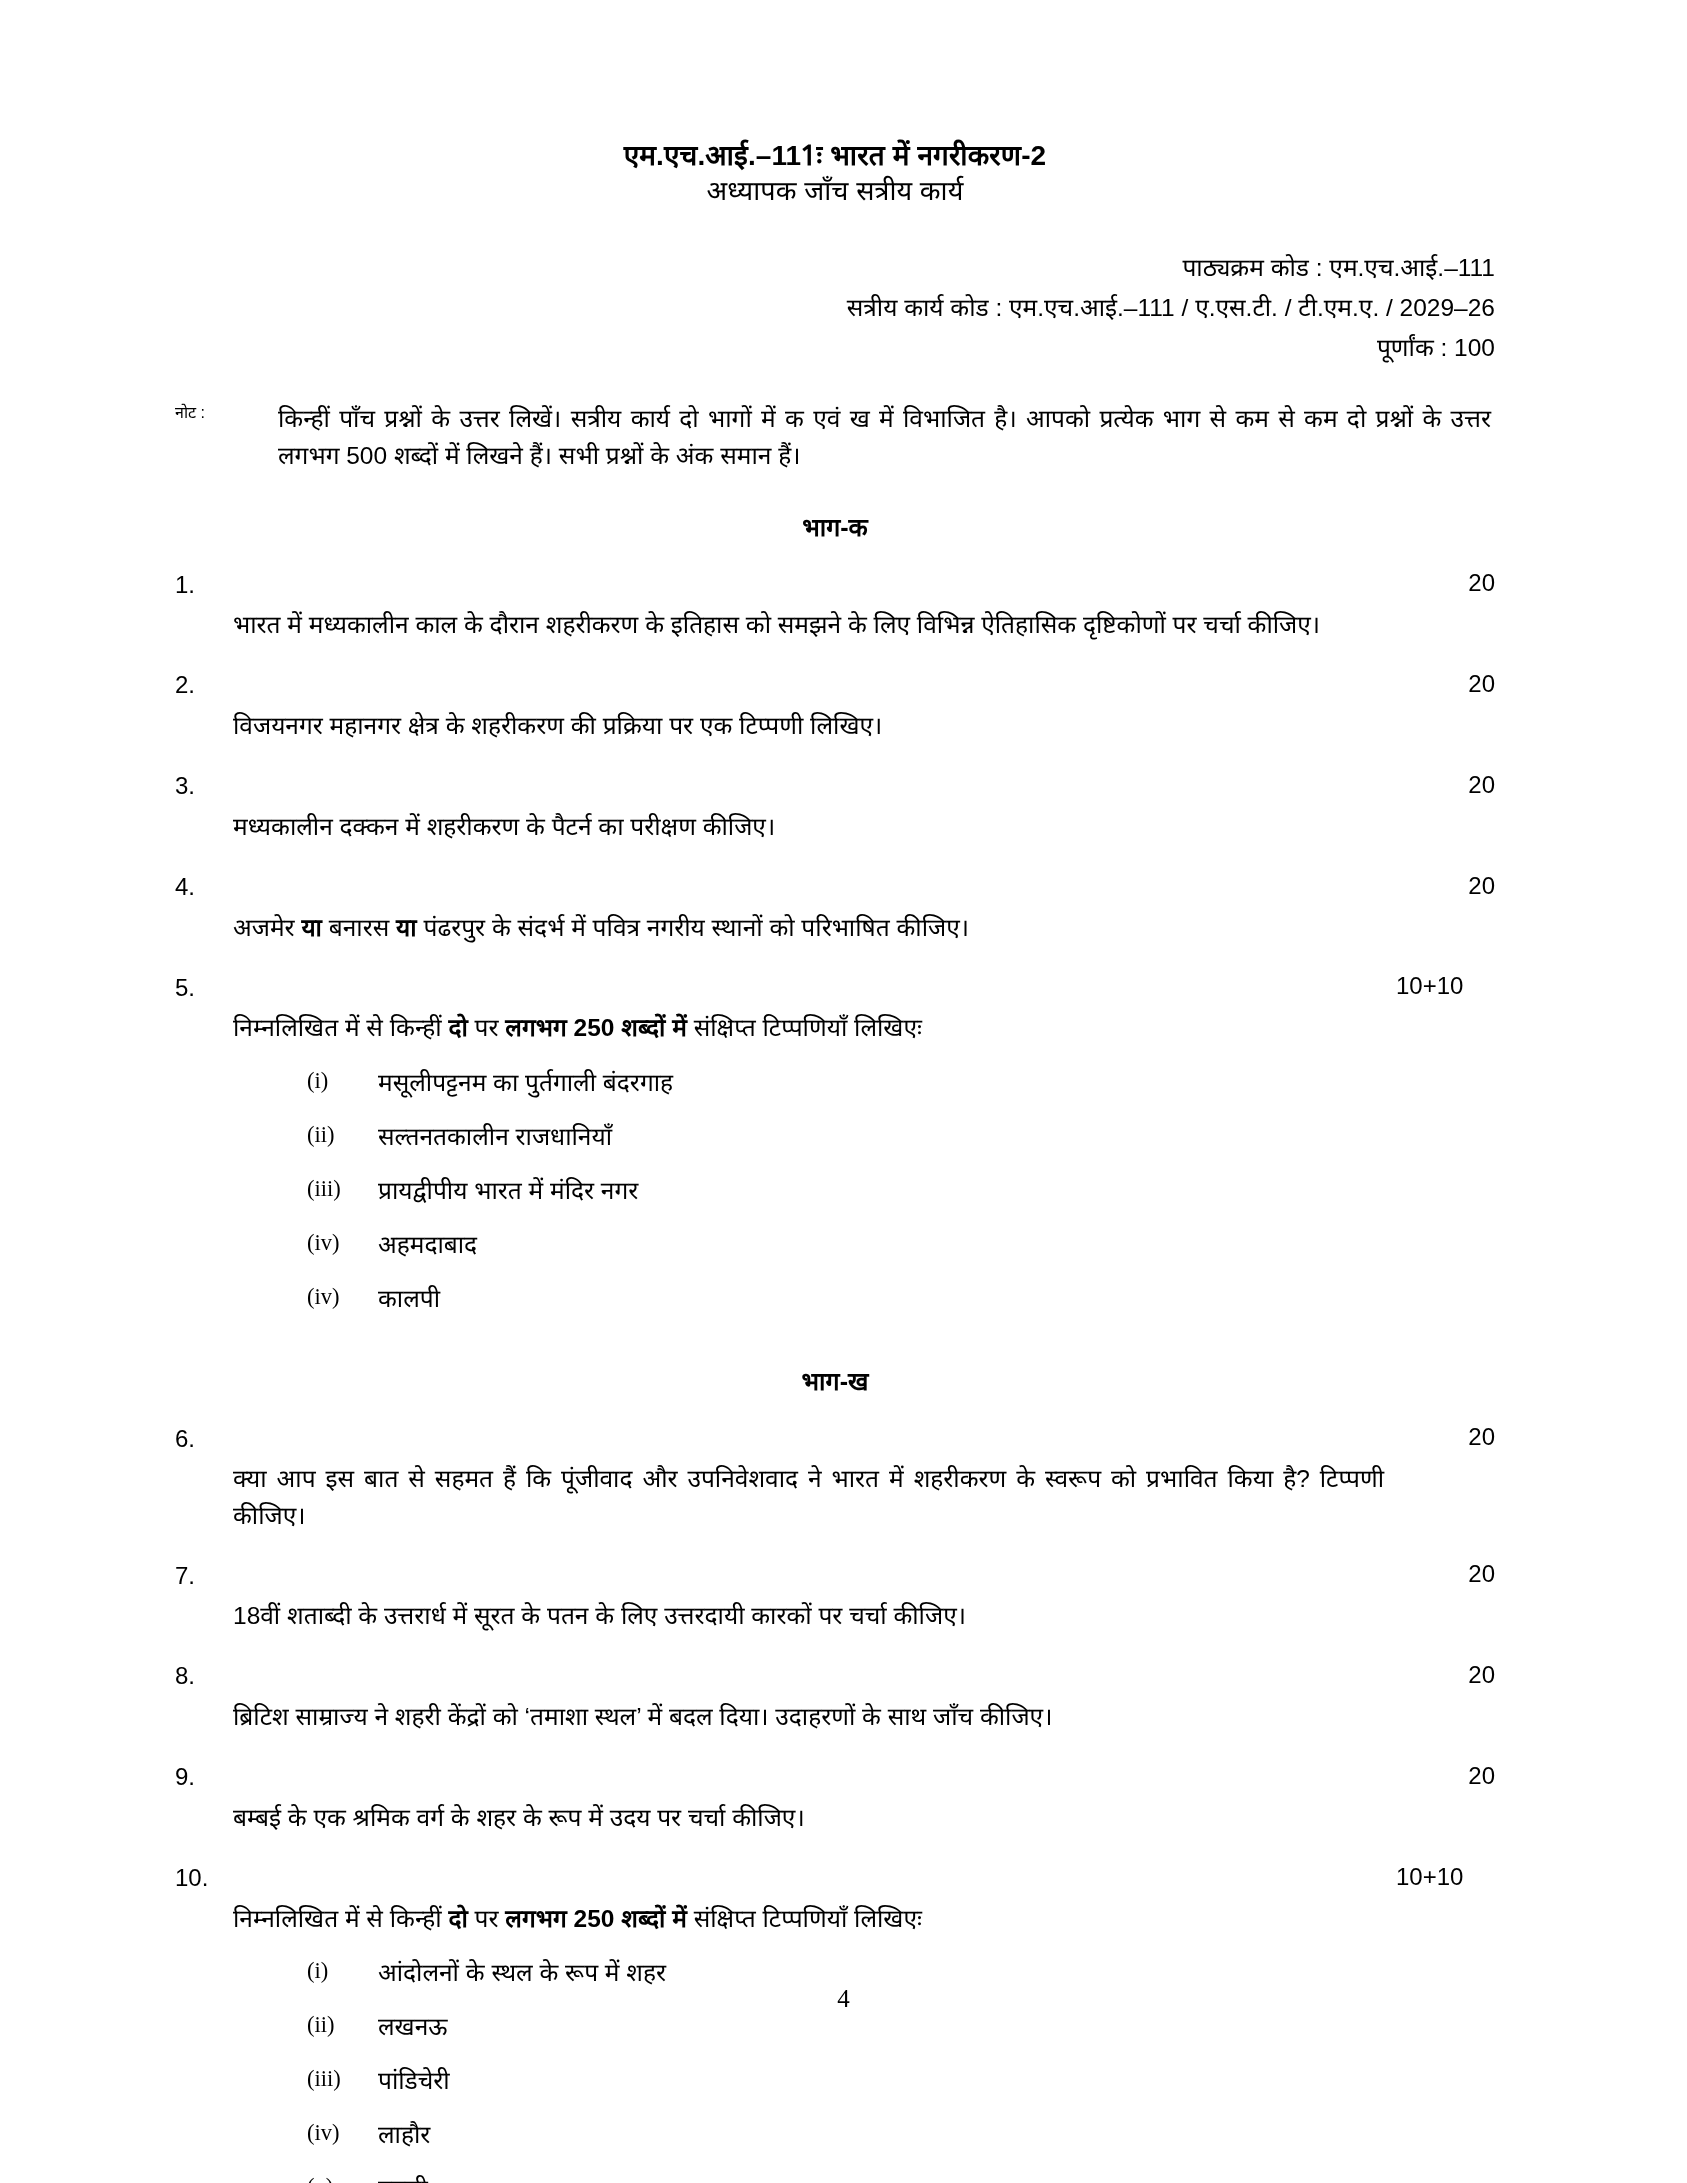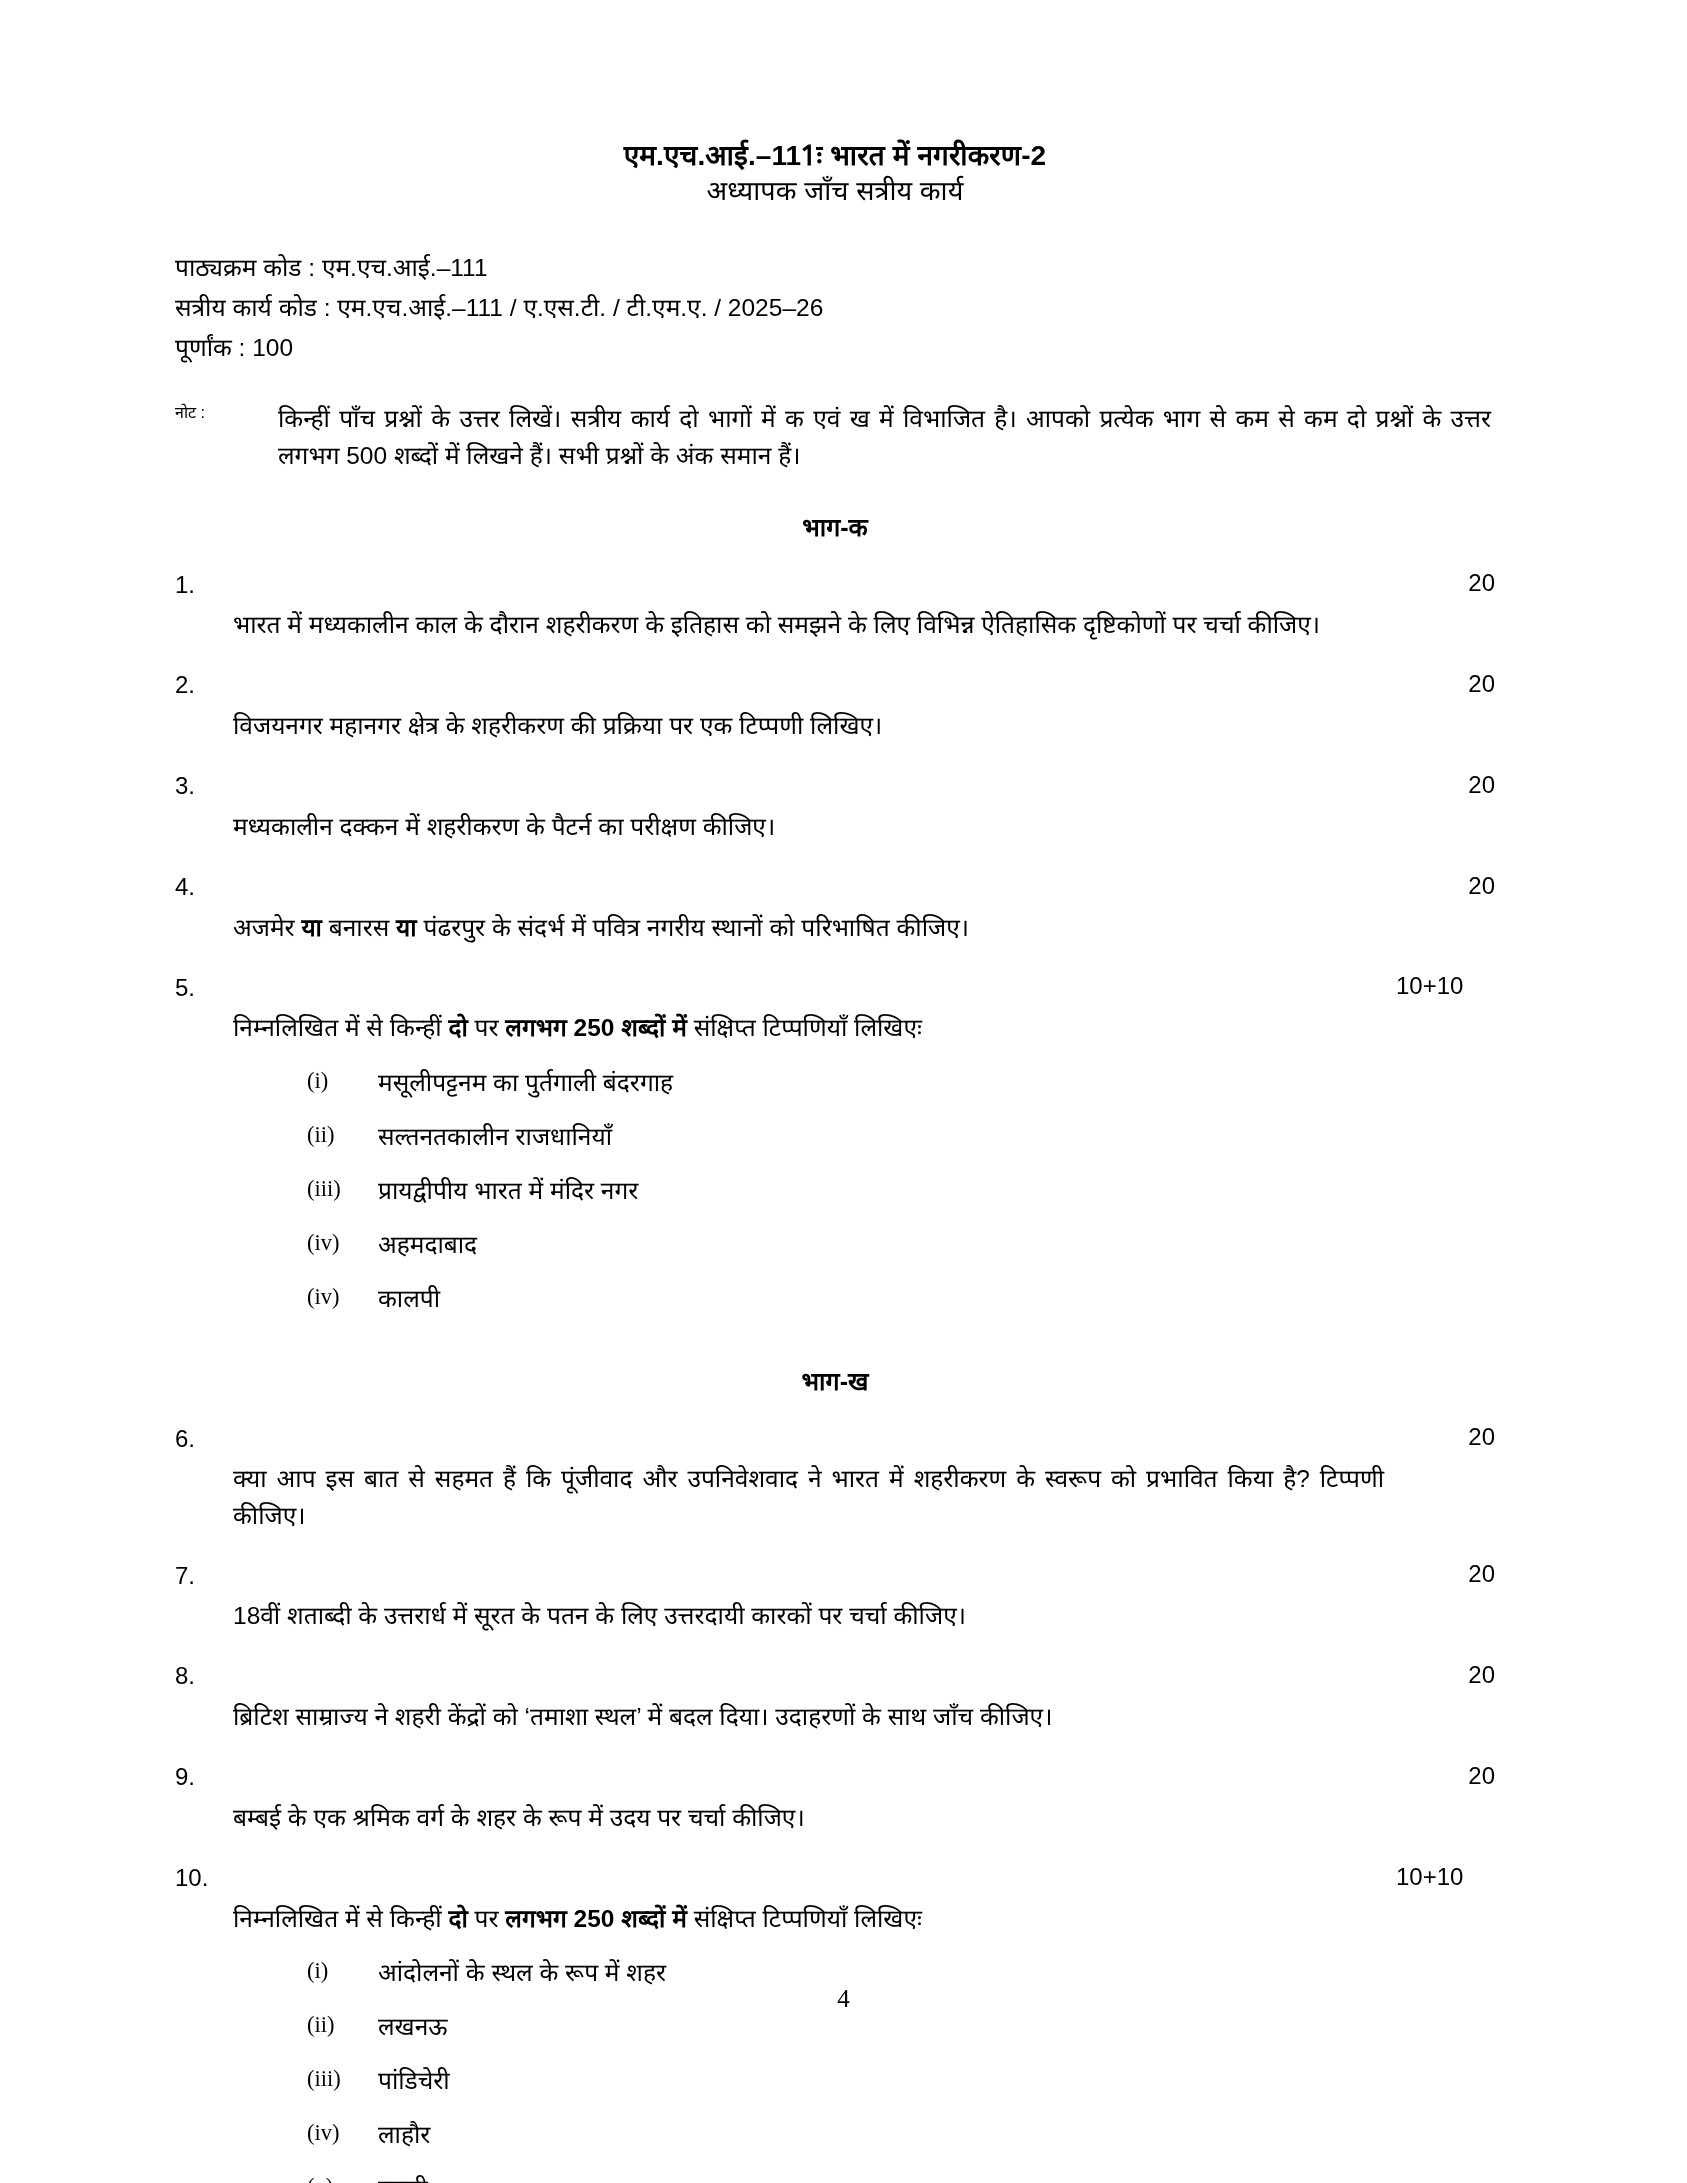--- a/index.html
+++ b/index.html
@@ -40,21 +40,21 @@
     letter-spacing: 0.1px;
   }
   .title-line.sub {
     font-weight: 400;
     font-size: 27px;
   }
 
   
   .meta-block {
     margin-top: 40px;
-    text-align: left;
+    text-align: right;
   }
   .meta-line {
     font-size: 24.5px;
     line-height: 1.62;
     white-space: nowrap;
   }
 
   
   .note {
     display: flex;
@@ -166,21 +166,21 @@
 <div class="page">
   <div class="content">
 
     <div class="title-block">
       <div class="title-line">एम.एच.आई.–111ः भारत में नगरीकरण-2</div>
       <div class="title-line sub">अध्यापक जाँच सत्रीय कार्य</div>
     </div>
 
     <div class="meta-block">
       <div class="meta-line">पाठ्यक्रम कोड : एम.एच.आई.–111</div>
-      <div class="meta-line">सत्रीय कार्य कोड : एम.एच.आई.–111 / ए.एस.टी. / टी.एम.ए. / 2025–26</div>
+      <div class="meta-line">सत्रीय कार्य कोड : एम.एच.आई.–111 / ए.एस.टी. / टी.एम.ए. / 2029–26</div>
       <div class="meta-line">पूर्णांक : 100</div>
     </div>
 
     <div class="note">
       <div class="note-label">नोट :</div>
       <div class="note-body">किन्हीं पाँच प्रश्नों के उत्तर लिखें। सत्रीय कार्य दो भागों में क एवं ख में विभाजित है। आपको प्रत्येक भाग से कम से कम दो प्रश्नों के उत्तर लगभग 500 शब्दों में लिखने हैं। सभी प्रश्नों के अंक समान हैं।</div>
     </div>
 
     <div id="sections-root">
         <div class="section-head">भाग-क</div>

